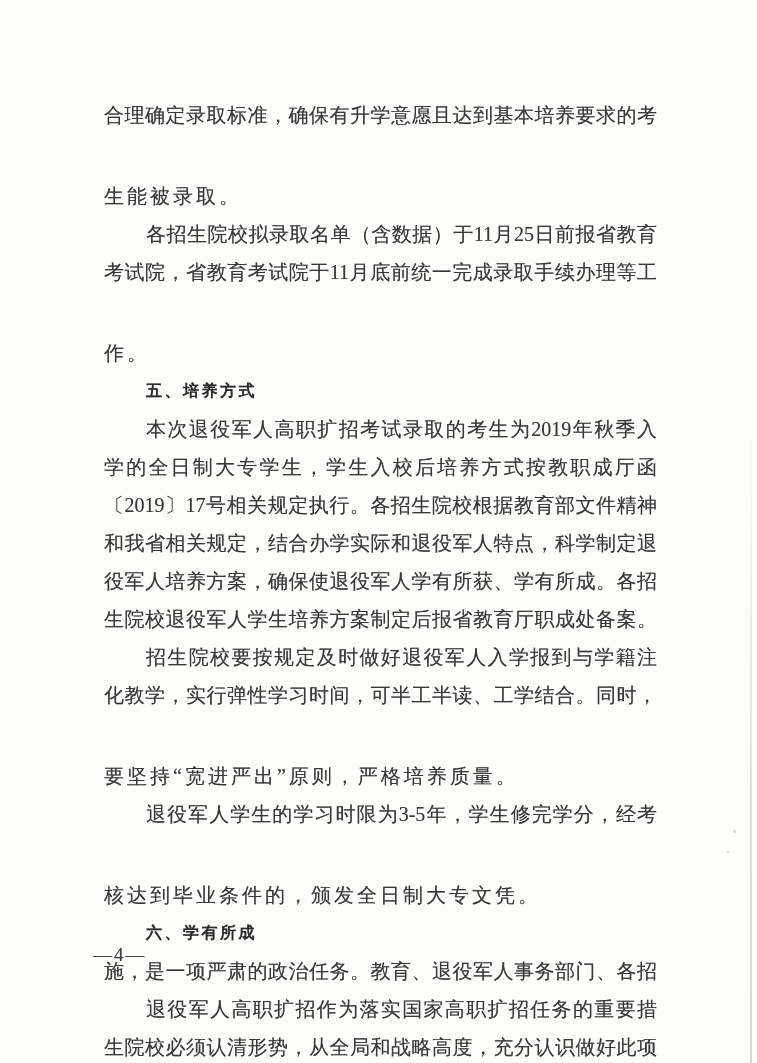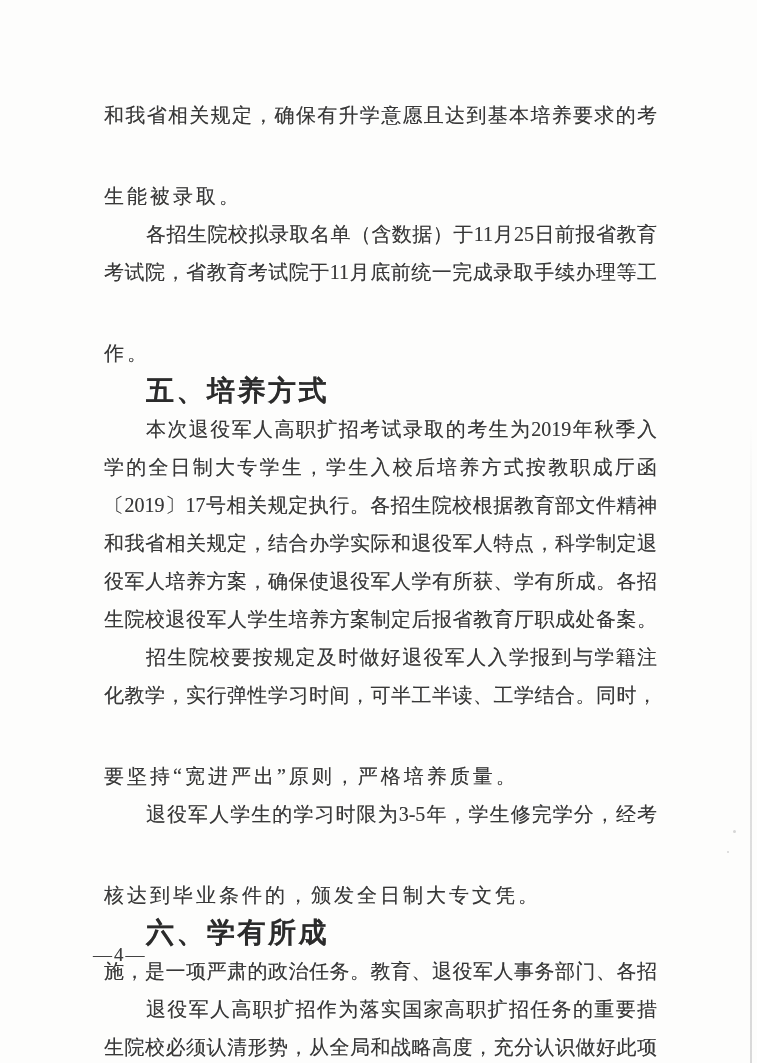--- a/index.html
+++ b/index.html
@@ -43,21 +43,21 @@
     text-justify: inter-character;
   }
   .ind { text-indent: 42px; }
   .endl { letter-spacing: 3px; margin-top: 43px; }
   .hd {
     font-family: "Liberation Sans", "DejaVu Sans", sans-serif;
     font-weight: 700;
     color: var(--ink-heading);
     text-indent: 42px;
     letter-spacing: 2.5px;
-    font-size: 28px;
+    font-size: 16px;
   }
   .page-number {
     position: absolute;
     left: 93px;
     top: 941px;
     font-size: 19px;
     line-height: 28px;
     letter-spacing: 2px;
     color: #3d3d3d;
     text-shadow: 0 0 0.5px rgba(70,70,70,0.5);
@@ -79,21 +79,21 @@
   }
   .speck-1 { left: 733px; top: 830px; }
   .speck-2 { left: 727px; top: 851px; width: 2px; height: 2px; }
 </style>
 </head>
 <body>
 
 <div class="page">
 
   <div class="text-block">
-    <div class="ln j">和我省相关规定，确保有升学意愿且达到基本培养要求的考</div>
+    <div class="ln j">合理确定录取标准，确保有升学意愿且达到基本培养要求的考</div>
     <div class="ln endl">生能被录取。</div>
     <div class="ln j ind">各招生院校拟录取名单（含数据）于11月25日前报省教育</div>
     <div class="ln j">考试院，省教育考试院于11月底前统一完成录取手续办理等工</div>
     <div class="ln endl">作。</div>
     <div class="ln hd">五、培养方式</div>
     <div class="ln j ind">本次退役军人高职扩招考试录取的考生为2019年秋季入</div>
     <div class="ln j">学的全日制大专学生，学生入校后培养方式按教职成厅函</div>
     <div class="ln j">〔2019〕17号相关规定执行。各招生院校根据教育部文件精神</div>
     <div class="ln j">和我省相关规定，结合办学实际和退役军人特点，科学制定退</div>
     <div class="ln j">役军人培养方案，确保使退役军人学有所获、学有所成。各招</div>

